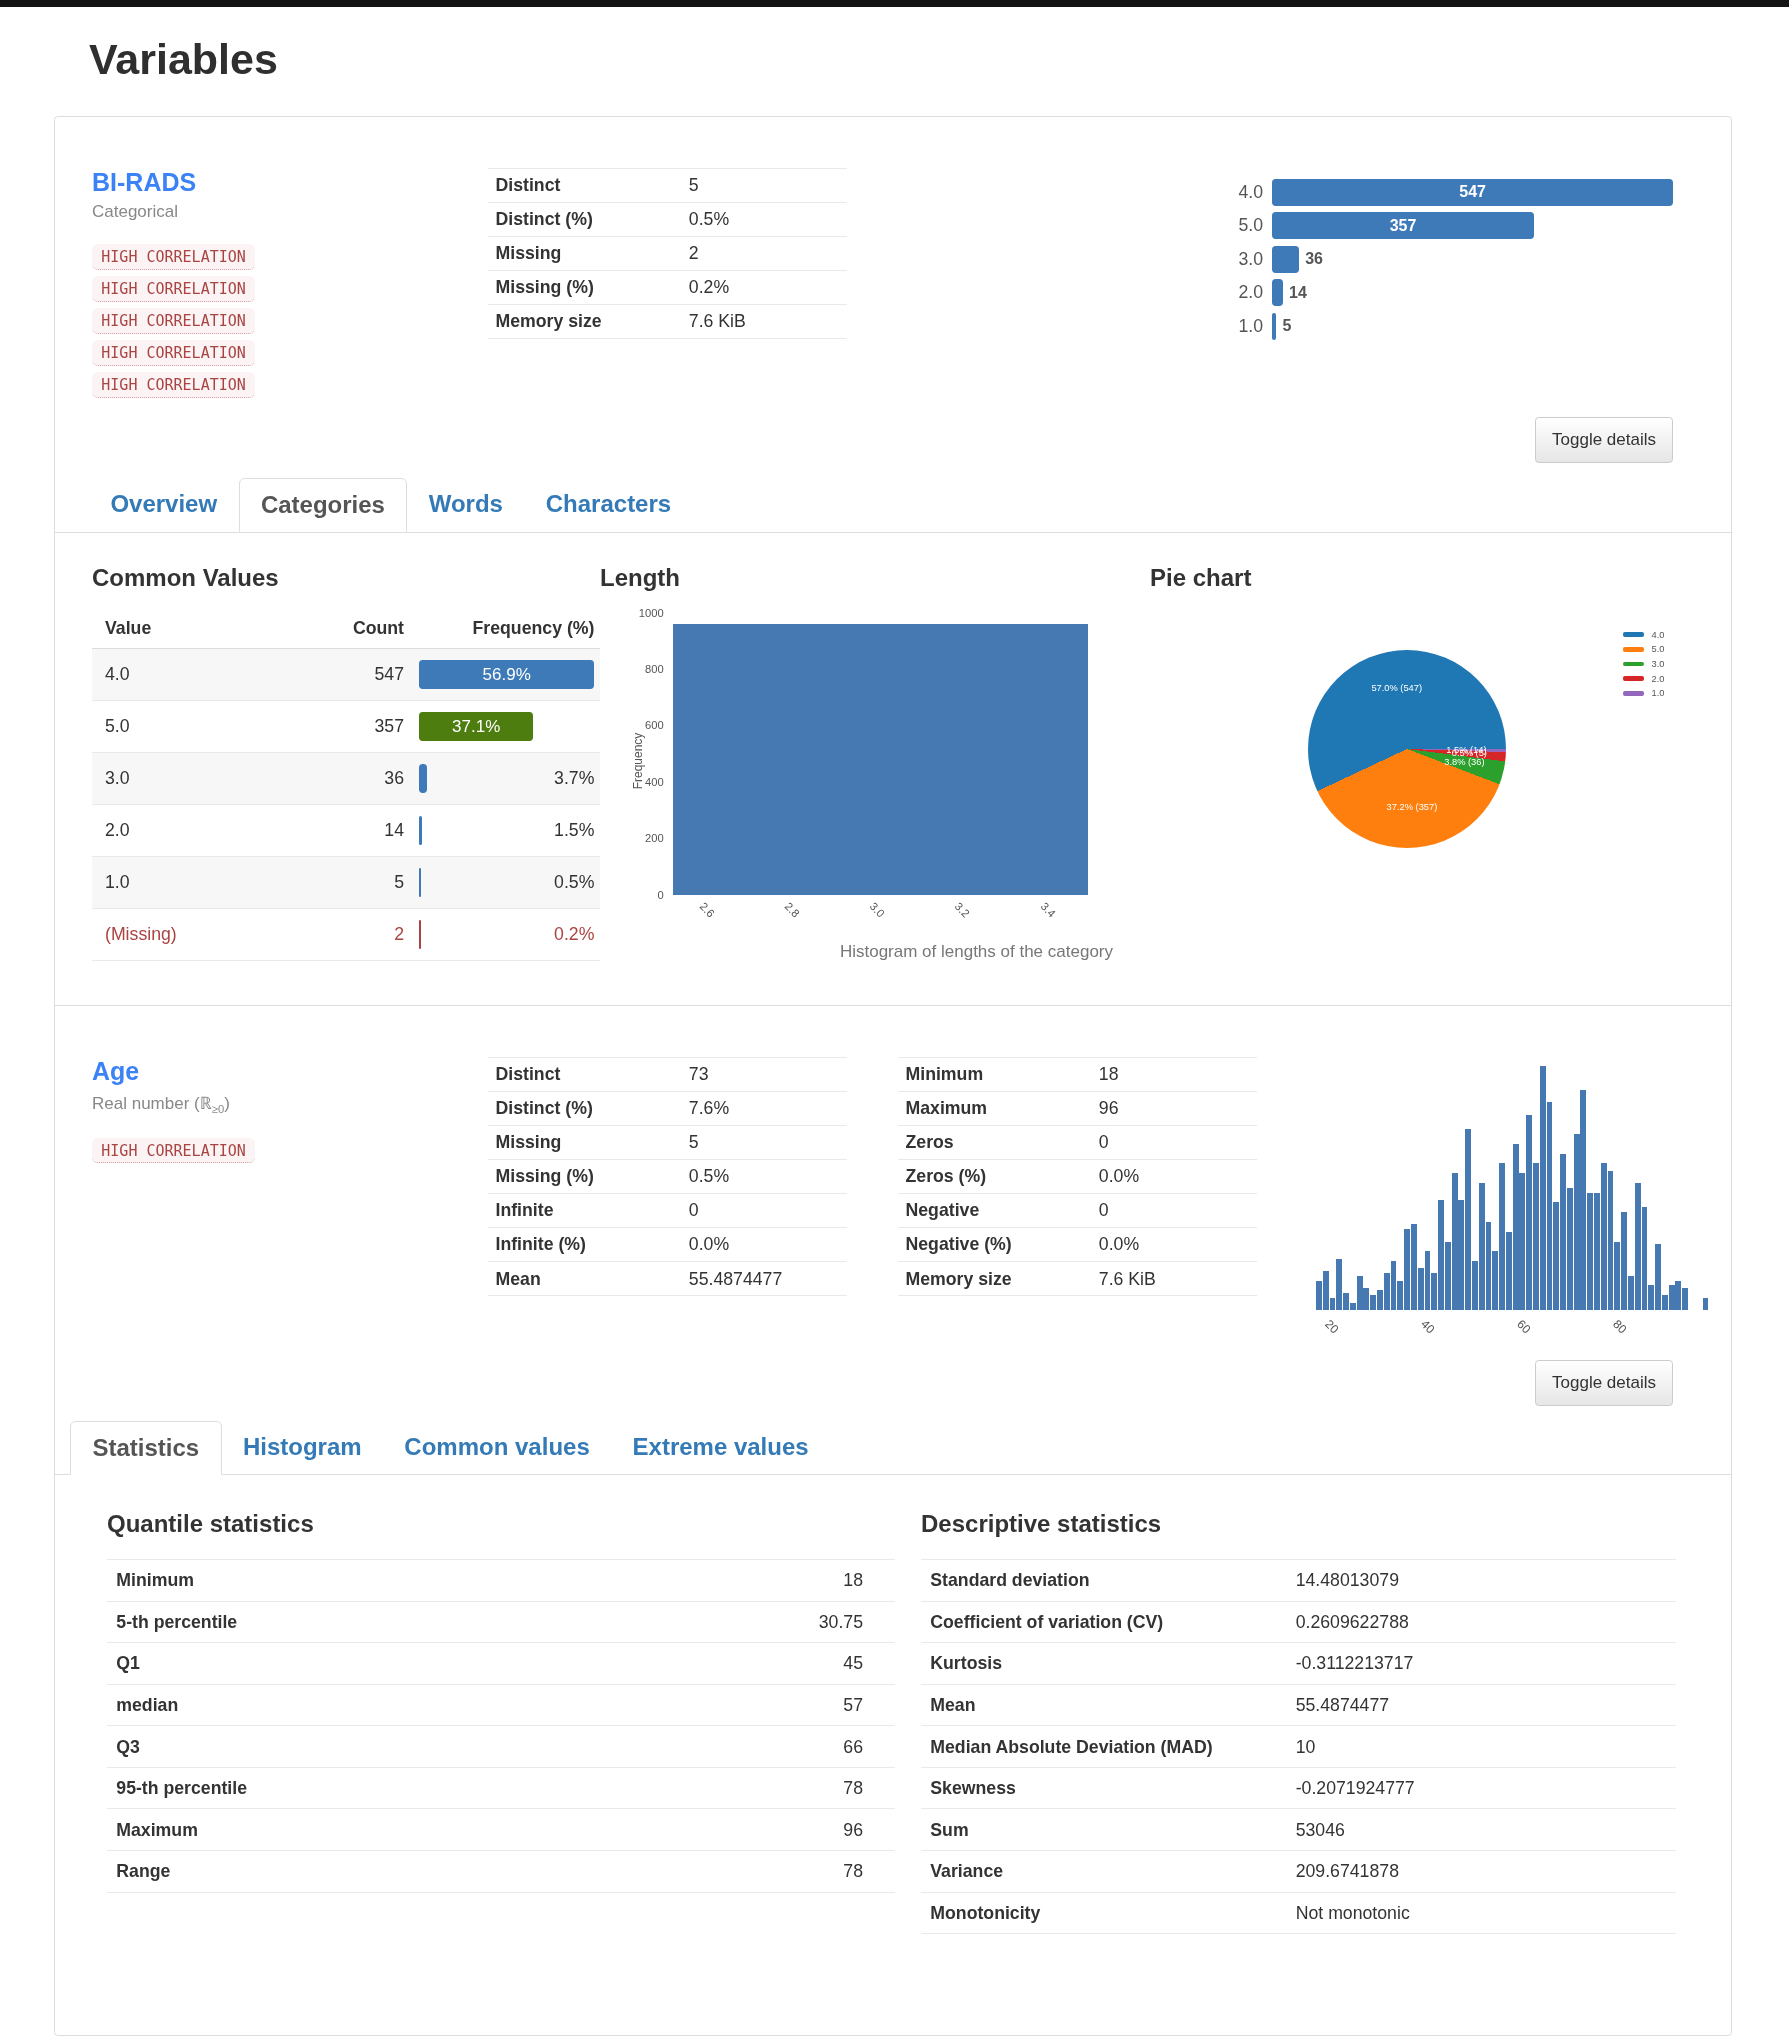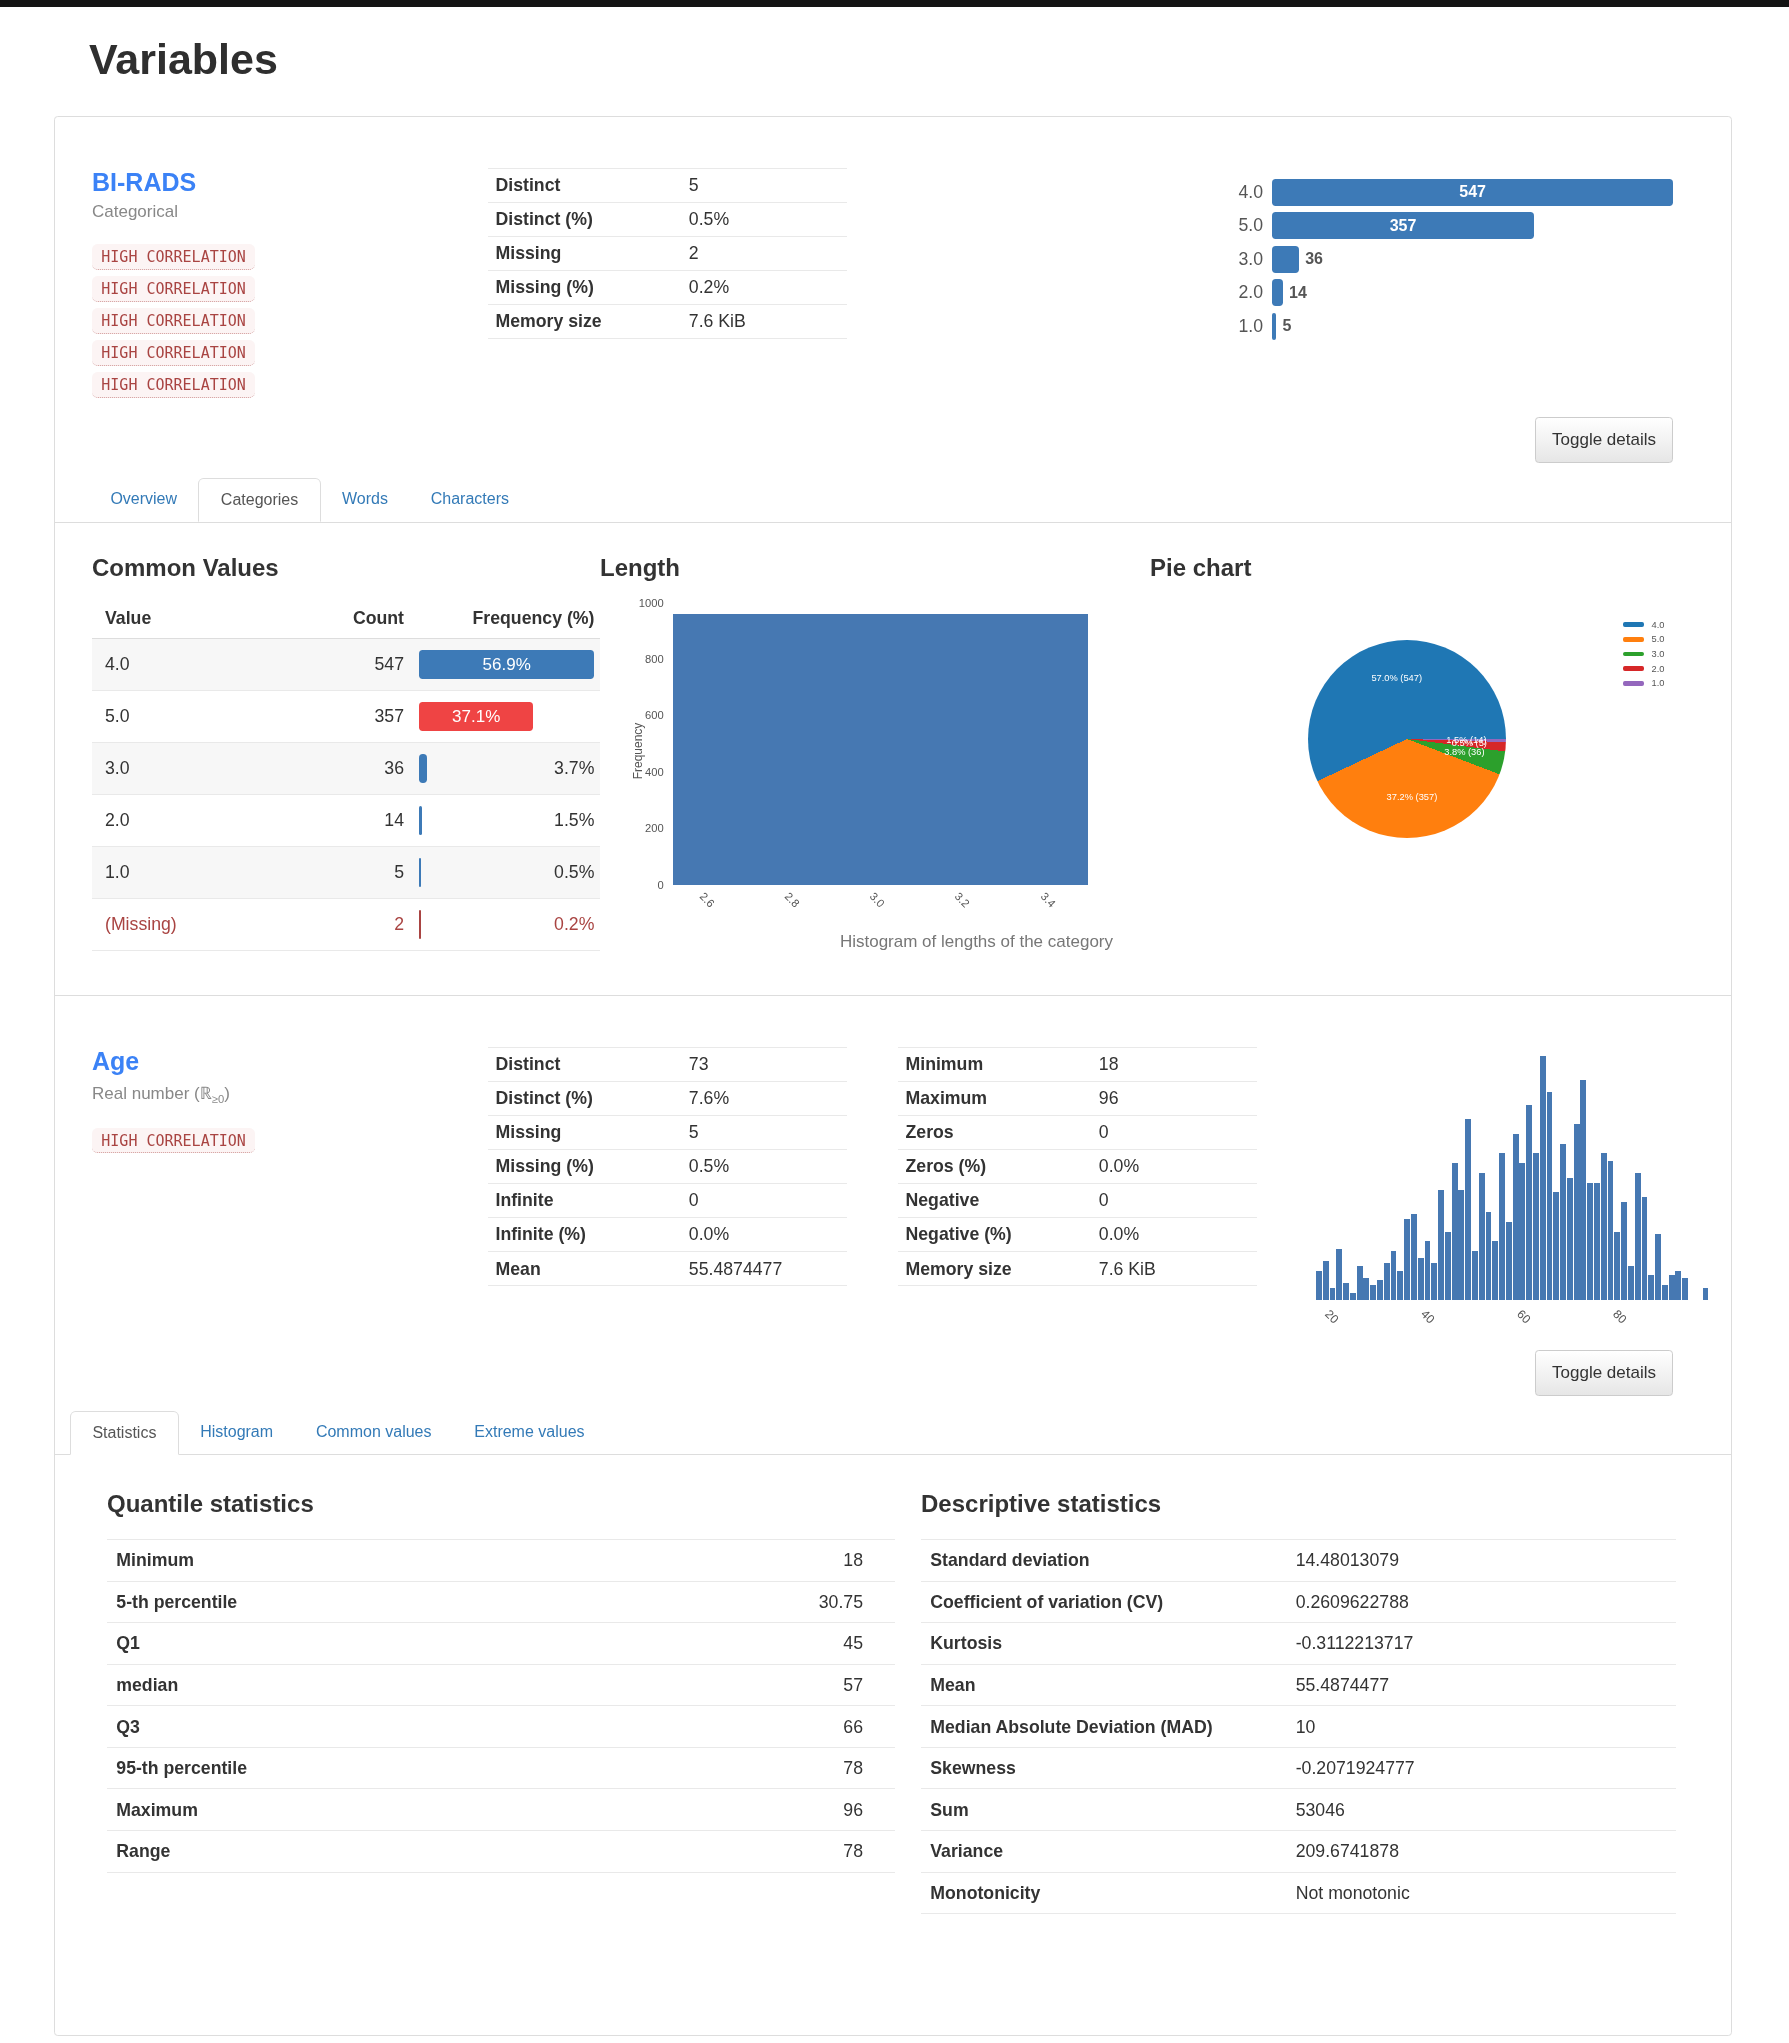--- a/index.html
+++ b/index.html
@@ -58,21 +58,21 @@
   .toggle-btn {
     font-family:"Liberation Sans", sans-serif;
     font-size:17px; color:#333; padding:12px 16px;
     background:linear-gradient(#ffffff,#e6e6e6);
     border:0.9px solid #ccc; border-radius:3.7px; cursor:pointer;
   }
 
   
   .tabbar { border-bottom:0.9px solid #ddd; padding-left:34px; display:flex; }
   .tabbar.tight { padding-left:15px; }
-  .tab { font-size:16px; padding:12px 21.4px; color:#337ab7; cursor:pointer; position:relative; margin-bottom:-0.9px; }
+  .tab { font-size:24px; padding:12px 21.4px; color:#337ab7; cursor:pointer; position:relative; margin-bottom:-0.9px;font-weight:bold; }
   .tab.active {
     color:#555; background:#fff; border:0.9px solid #ddd; border-bottom:0.9px solid #fff;
     border-radius:5.6px 5.6px 0 0; cursor:default;
   }
 
   
   .content-row { display:flex; padding:24px 18.6px 43px 37px; }
   .col-common { width:508px; }
   .panel-h { font-size:24px; font-weight:bold; color:#333; margin:7.5px 0 20.5px 0; }
 
@@ -226,21 +226,21 @@
                   <div class="cv-track">
                     <div class="cv-fill" style="width: 100%; background: rgb(61, 122, 183);">56.9%</div>
                   </div>
                 </div>
               </div>
               <div class="cv-row">
                 <div class="cv-val">5.0</div>
                 <div class="cv-cnt">357</div>
                 <div class="cv-freq">
                   <div class="cv-track">
-                    <div class="cv-fill" style="width: 65.2021%; background: #ef4444;">37.1%</div>
+                    <div class="cv-fill" style="width: 65.2021%; background: #4d7c0f;">37.1%</div>
                   </div>
                 </div>
               </div>
               <div class="cv-row striped">
                 <div class="cv-val">3.0</div>
                 <div class="cv-cnt">36</div>
                 <div class="cv-freq">
                   <div class="cv-track">
                     <div class="cv-fill" style="width: 6.50264%; background: rgb(61, 122, 183);"></div>
                   </div>

